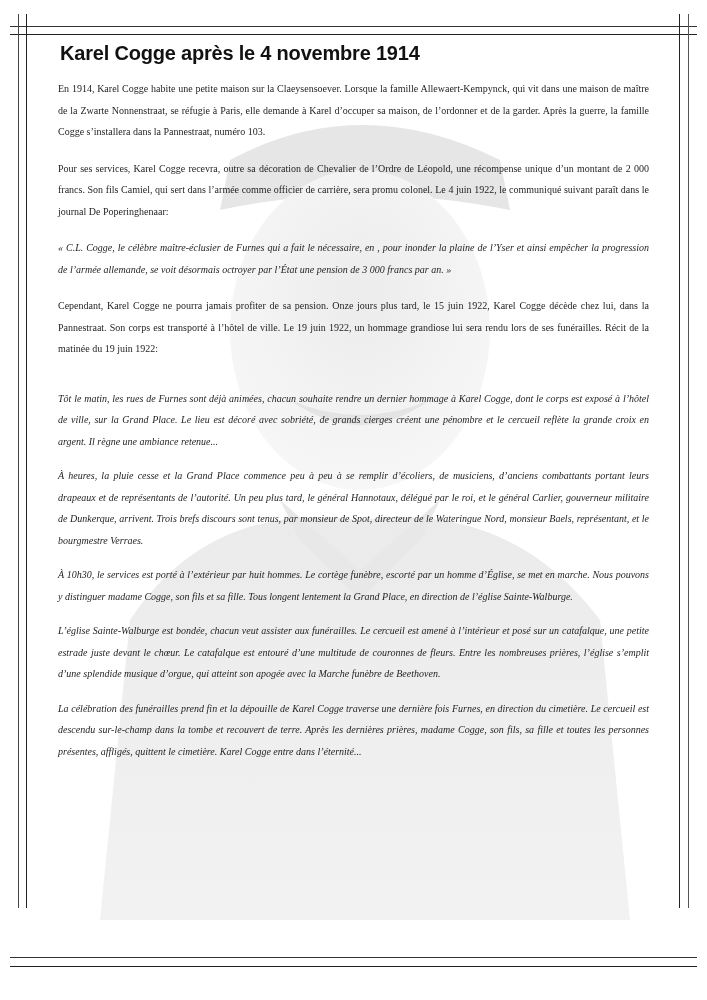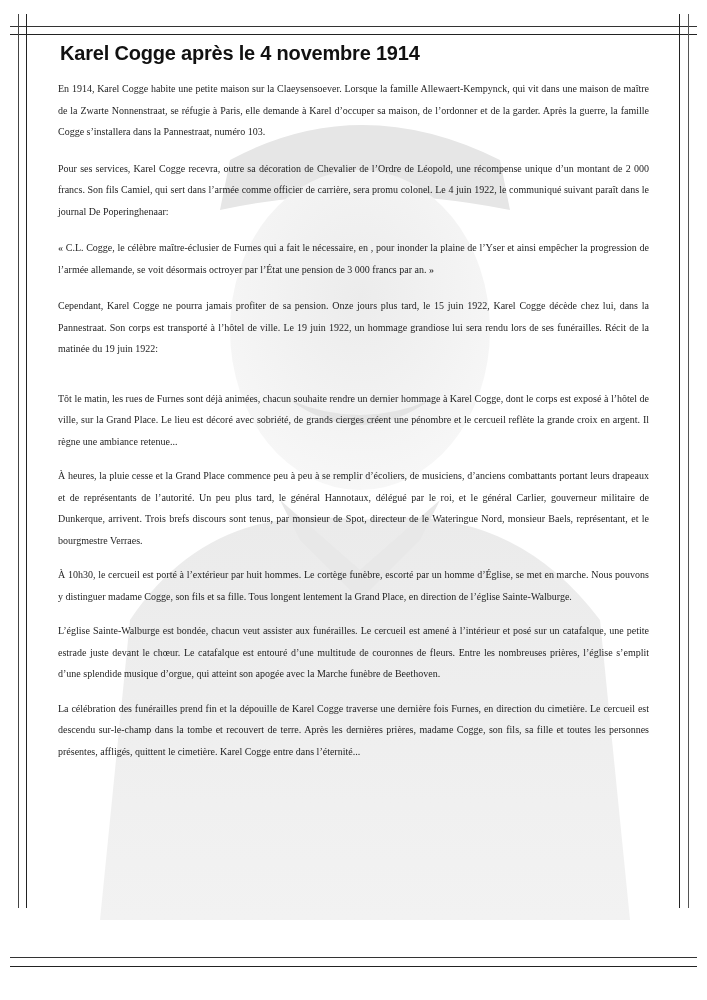--- a/index.html
+++ b/index.html
@@ -57,21 +57,21 @@
       letter-spacing: -0.2px;
       height: 36px;
     }
     p {
       margin: 0;
       font-size: 10px;
       line-height: 21.5px;
       text-align: justify;
       text-align-last: left;
     }
-    p.it { }
+    p.it { font-style: italic; }
     .gap-a { height: 15px; }
     .gap-b { height: 13px; }
   </style>
 </head>
 <body>
 
 <div class="page">
 
   <svg class="bg-portrait" viewBox="0 0 600 820" xmlns="http://www.w3.org/2000/svg">
     <defs>
@@ -114,19 +114,19 @@
     <div class="gap-a"></div>
     <p class="it">« C.L. Cogge, le célèbre maître-éclusier de Furnes qui a fait le nécessaire, en        , pour inonder la plaine de l’Yser et ainsi empêcher la progression de l’armée allemande, se voit désormais octroyer par l’État une pension de 3 000 francs par an. »</p>
     <div class="gap-a"></div>
     <p>Cependant, Karel Cogge ne pourra jamais profiter de sa pension. Onze jours plus tard, le 15 juin 1922, Karel Cogge décède chez lui, dans la Pannestraat. Son corps est transporté à l’hôtel de ville. Le 19 juin 1922, un hommage grandiose lui sera rendu lors de ses funérailles. Récit de la matinée du 19 juin 1922:</p>
     <div class="gap-a"></div>
     <div class="gap-b"></div>
     <p class="it">Tôt le matin, les rues de Furnes sont déjà animées, chacun souhaite rendre un dernier hommage à Karel Cogge, dont le corps est exposé à l’hôtel de ville, sur la Grand Place. Le lieu est décoré avec sobriété, de grands cierges créent une pénombre et le cercueil reflète la grande croix en argent. Il règne une ambiance retenue...</p>
     <div class="gap-b"></div>
     <p class="it">À    heures, la pluie cesse et la Grand Place commence peu à peu à se remplir d’écoliers, de musiciens, d’anciens combattants portant leurs drapeaux et de représentants de l’autorité. Un peu plus tard, le général Hannotaux, délégué par le roi, et le général Carlier, gouverneur militaire de Dunkerque, arrivent. Trois brefs discours sont tenus, par monsieur de Spot, directeur de le Wateringue Nord, monsieur Baels, représentant, et le bourgmestre Verraes.</p>
     <div class="gap-b"></div>
-    <p class="it">À 10h30, le cercueil est porté à l’extérieur par huit hommes. Le cortège funèbre, escorté par un homme d’Église, se met en marche. Nous pouvons y distinguer madame Cogge, son fils et sa fille. Tous longent lentement la Grand Place, en direction de l’église Sainte-Walburge.</p>
+    <p class="it">À 10h30, le services est porté à l’extérieur par huit hommes. Le cortège funèbre, escorté par un homme d’Église, se met en marche. Nous pouvons y distinguer madame Cogge, son fils et sa fille. Tous longent lentement la Grand Place, en direction de l’église Sainte-Walburge.</p>
     <div class="gap-b"></div>
     <p class="it">L’église Sainte-Walburge est bondée, chacun veut assister aux funérailles. Le cercueil est amené à l’intérieur et posé sur un catafalque, une petite estrade juste devant le chœur. Le catafalque est entouré d’une multitude de couronnes de fleurs. Entre les nombreuses prières, l’église s’emplit d’une splendide musique d’orgue, qui atteint son apogée avec la Marche funèbre de Beethoven.</p>
     <div class="gap-b"></div>
     <p class="it">La célébration des funérailles prend fin et la dépouille de Karel Cogge traverse une dernière fois Furnes, en direction du cimetière. Le cercueil est descendu sur-le-champ dans la tombe et recouvert de terre. Après les dernières prières, madame Cogge, son fils, sa fille et toutes les personnes présentes, affligés, quittent le cimetière. Karel Cogge entre dans l’éternité...</p>
   </div>
 </div>
 
 </body></html>

